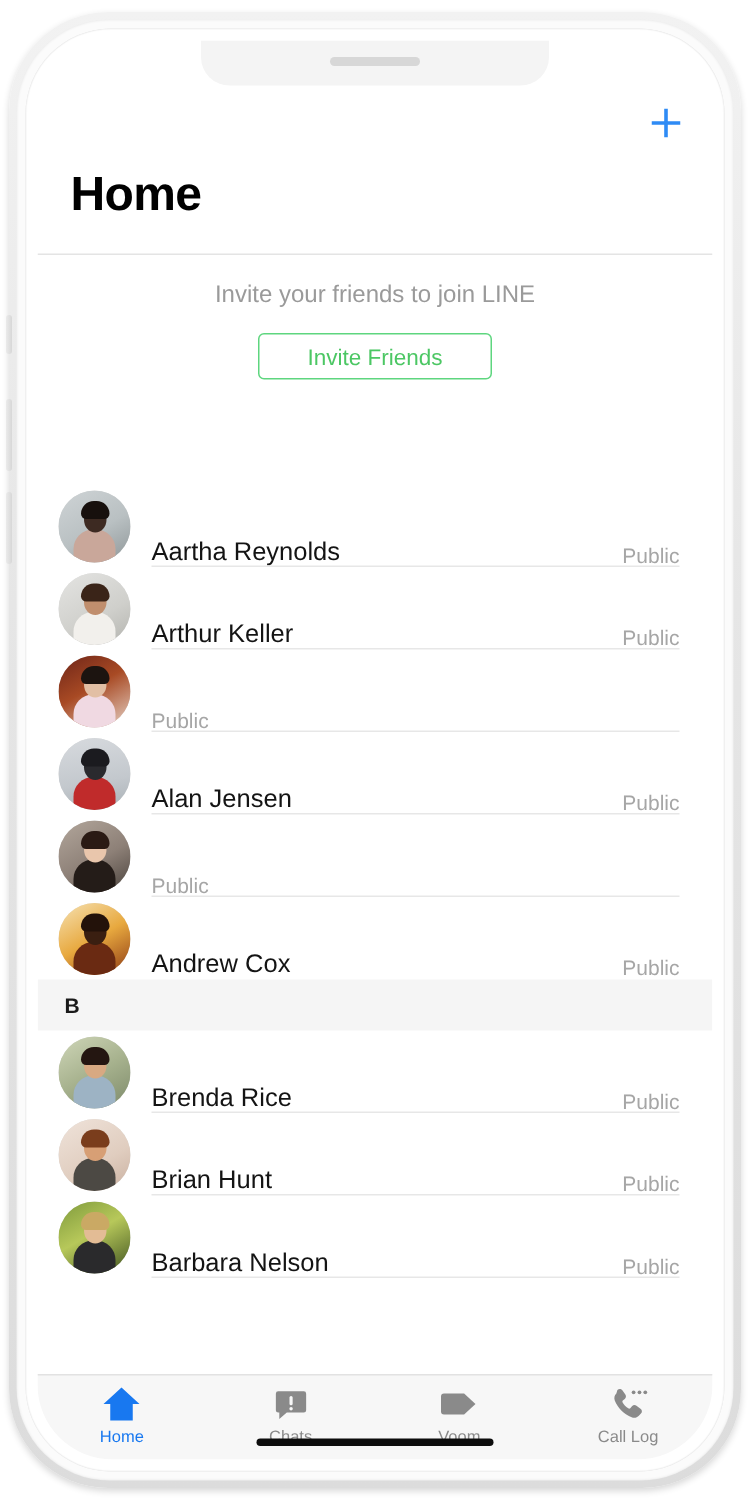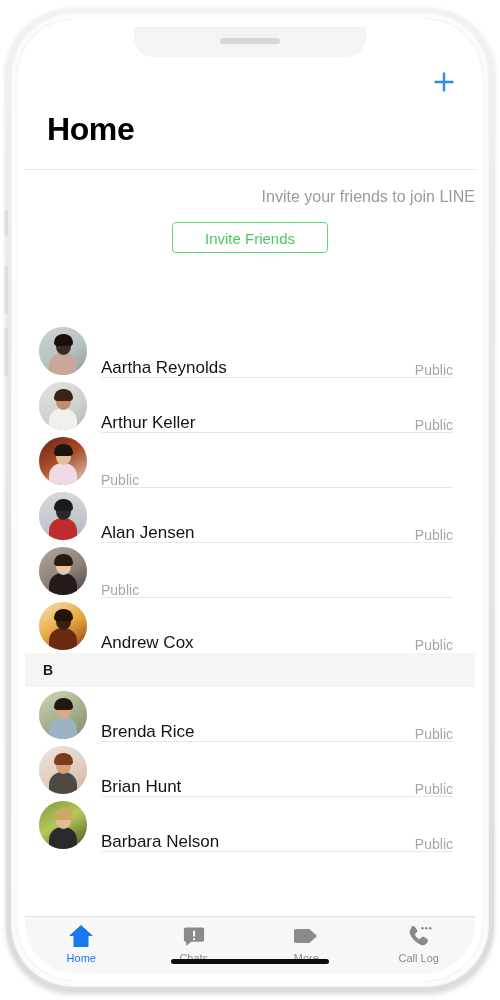--- a/index.html
+++ b/index.html
@@ -31,21 +31,21 @@
   
   .topbar{position:absolute;left:0;top:30px;width:450px;height:48px;}
   .plus-btn{position:absolute;right:14px;top:8px;width:34px;height:34px;cursor:pointer;}
   .plus-btn svg{display:block;}
   .page-title{position:absolute;left:22px;top:86px;font-size:32px;font-weight:bold;color:#000;
     letter-spacing:-.4px;line-height:1;}
   .header-rule{position:absolute;left:0;top:142px;width:450px;height:1px;background:#e4e4e4;}
 
   
   .invite-wrap{position:absolute;left:0;top:143px;width:450px;}
-  .invite-text{text-align:right;color:#9a9a9a;font-size:16px;padding-top:18px;}
+  .invite-text{text-align:center;color:#9a9a9a;font-size:16px;padding-top:18px;}
   .invite-btn{display:block;margin:16px auto 0;width:156px;height:31px;line-height:31px;
     text-align:center;border:1px solid #5ed67f;border-radius:4px;color:#4cc764;font-size:15px;
     background:#fff;cursor:pointer;box-sizing:border-box;}
 
   
   .list{position:absolute;left:0;top:296px;width:450px;height:594px;overflow:hidden;background:#fff;}
   .section-hd{height:34px;background:#f5f5f5;display:flex;align-items:center;
     padding-left:18px;font-size:14px;font-weight:bold;color:#1a1a1a;}
   .row{height:55px;display:flex;align-items:center;padding-left:14px;padding-right:0;position:relative;cursor:pointer;}
   .avatar{width:48px;height:48px;border-radius:50%;flex:0 0 48px;overflow:hidden;
@@ -230,21 +230,21 @@
             </svg>
           </span>
           <span class="lbl">Chats</span>
         </div>
         <div class="tab">
           <span class="ic">
             <svg width="26" height="20" viewBox="0 0 26 20">
               <path d="M3 3 h13.4 L24 10 l-7.6 7 H3 a2 2 0 0 1 -2 -2 V5 a2 2 0 0 1 2 -2 Z" fill="#8a8a8a"></path>
             </svg>
           </span>
-          <span class="lbl">More</span>
+          <span class="lbl">Voom</span>
         </div>
         <div class="tab">
           <span class="ic">
             <svg width="26" height="24" viewBox="0 0 26 24">
               <path d="M5.6 2.6 c1.1 -1 2.5 -.8 3.3 .3 l2 2.7 c.7 1 .5 2.2 -.4 3 l-1.3 1.1 c-.3 .3 -.4 .7 -.2 1.1 .8 1.7 2.3 3.3 4.1 4.2 .4 .2 .8 .1 1.1 -.2 l1.1 -1.3 c.8 -.9 2 -1.1 3 -.4 l2.7 2 c1.1 .8 1.3 2.2 .3 3.3 l-1.4 1.5 c-1.2 1.3 -3.1 1.7 -4.8 1 -4.9 -2 -9.2 -6.2 -11.2 -11.1 -.7 -1.7 -.3 -3.6 1 -4.8 Z" fill="#8a8a8a"></path>
               <circle cx="16.4" cy="4.2" r="1.25" fill="#8a8a8a"></circle>
               <circle cx="20.3" cy="4.2" r="1.25" fill="#8a8a8a"></circle>
               <circle cx="24.2" cy="4.2" r="1.25" fill="#8a8a8a"></circle>
             </svg>
           </span>

